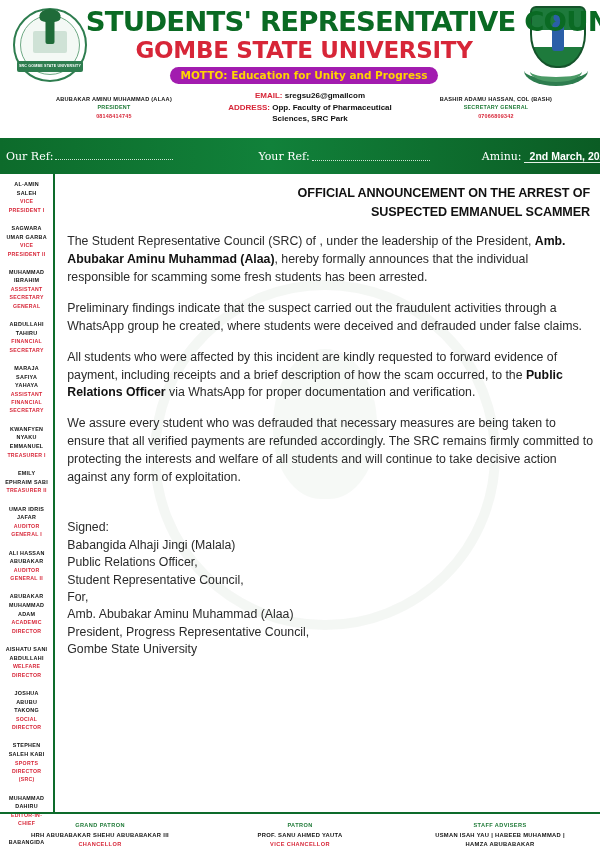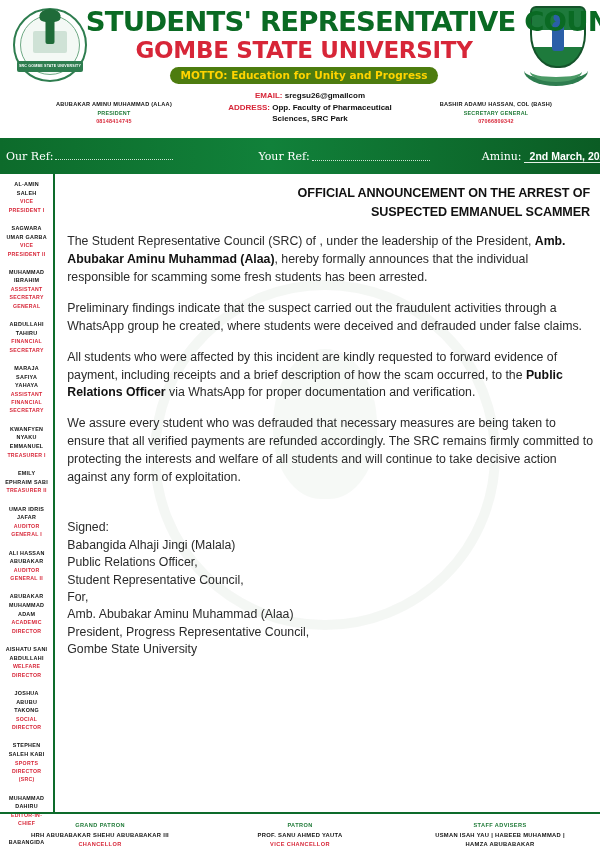--- a/index.html
+++ b/index.html
@@ -189,39 +189,39 @@
     font-size: 23px;
     line-height: 1.15;
     color: #d72638;
     letter-spacing: -0.3px;
     margin-top: 2px;
     white-space: nowrap;
   }
   .motto-bar {
     margin: 4px auto 0;
     width: 268px;
-    background: #4d7c0f;
+    background: #a21caf;
     border-radius: 11px;
     padding: 2px 0 3px;
   }
   .motto-bar span {
     display: block;
     font-family: "DejaVu Sans", sans-serif;
     font-weight: bold;
     font-size: 10.5px;
     color: #ffd400;
     letter-spacing: 0px;
     white-space: nowrap;
   }
 
   .contact-row {
     position: absolute;
     left: 0; right: 0; top: 90px;
     display: flex;
-    align-items: flex-end;
+    align-items: center;
     padding: 0 19px;
     box-sizing: border-box;
   }
   .contact-col {
     flex: 0 0 auto;
     text-align: center;
   }
   .contact-col.left  { width: 190px; }
   .contact-col.mid   { flex: 1 1 auto; }
   .contact-col.right { width: 170px; }

